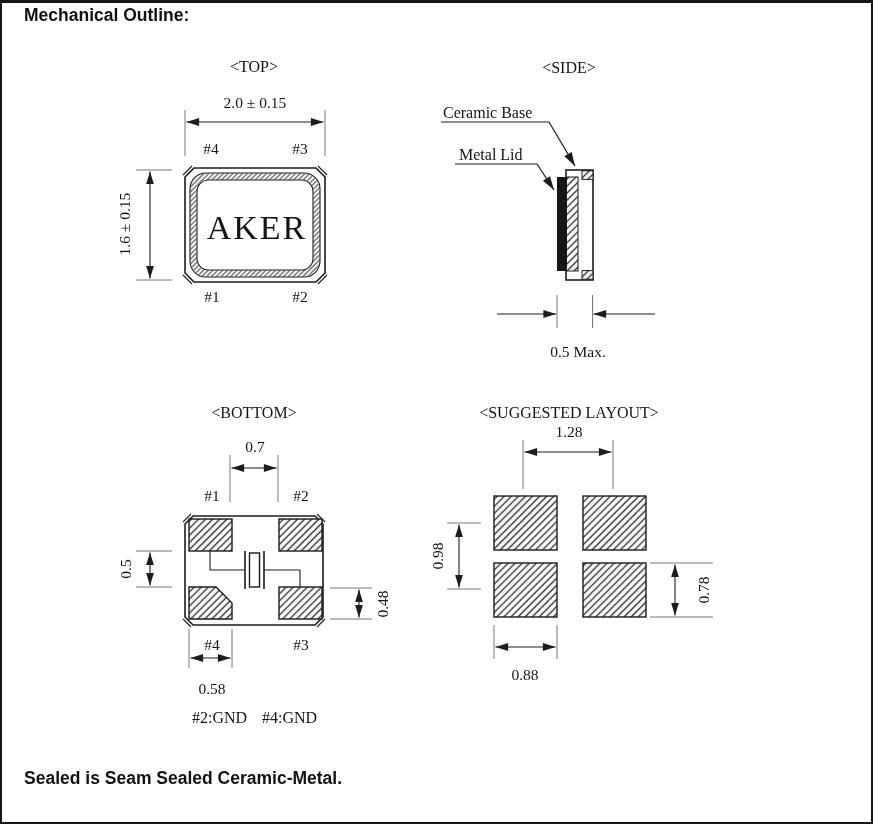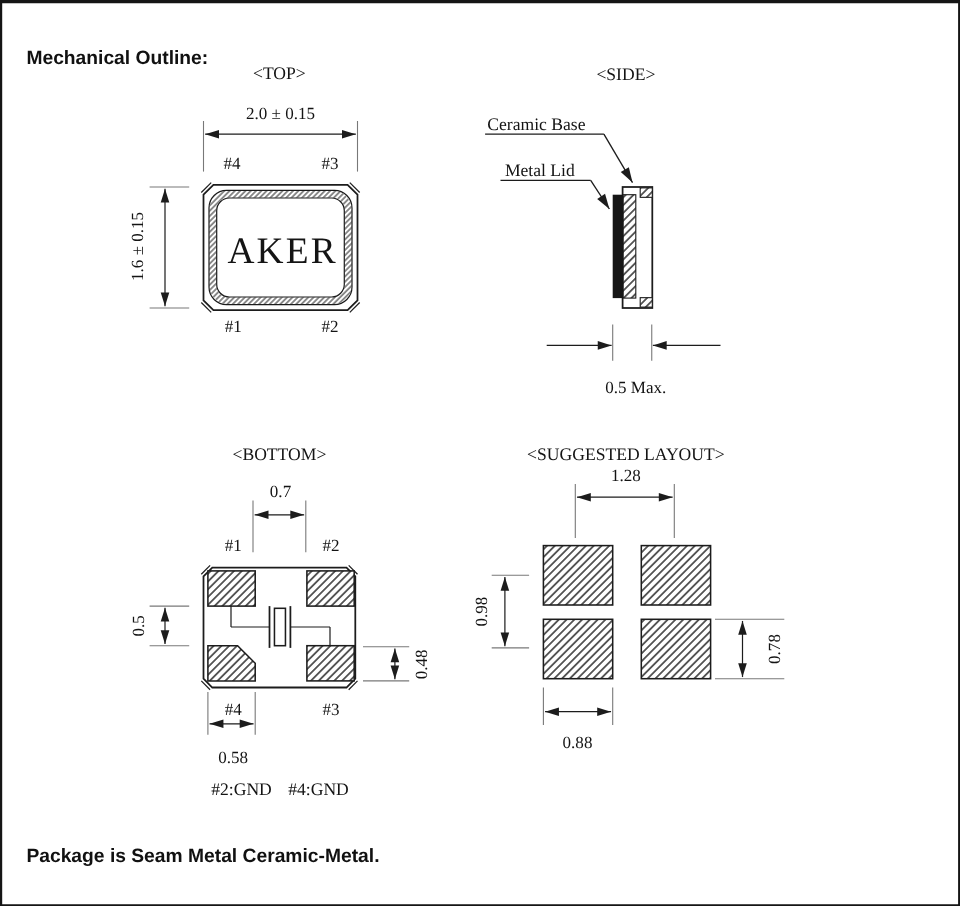--- a/index.html
+++ b/index.html
@@ -20,21 +20,21 @@
   .tl{stroke:#1c1c1c;stroke-width:1.1;fill:none;}         
   .pad{fill:url(#hp);stroke:#1c1c1c;stroke-width:1.4;}
   .tick{stroke:#1c1c1c;stroke-width:1.1;}
 </style>
 </head>
 <body>
 
 <div class="page">
   <div class="frame"></div>
 
-  <div class="bold-note" style="top:5px;margin-top:37px;">Mechanical Outline:</div>
+  <div class="bold-note" style="top:5px;">Mechanical Outline:</div>
 
   <svg width="873" height="824" viewBox="0 0 873 824">
     <defs>
       <marker id="ar" viewBox="0 0 12 8" refX="11.5" refY="4" markerWidth="12.5" markerHeight="8.4" orient="auto-start-reverse">
         <path d="M0.5,0.6 L11.5,4 L0.5,7.4 Z" fill="#1c1c1c"></path>
       </marker>
       <pattern id="hp" width="5" height="5" patternUnits="userSpaceOnUse" patternTransform="rotate(-45)">
         <rect width="5" height="5" fill="#ffffff"></rect>
         <line x1="0" y1="2.5" x2="5" y2="2.5" stroke="#2b2b2b" stroke-width="1.35"></line>
       </pattern>
@@ -172,14 +172,14 @@
       <line class="dl" x1="675" y1="564.5" x2="675" y2="615.5" marker-start="url(#ar)" marker-end="url(#ar)"></line>
       <text class="t15" x="709" y="590" text-anchor="middle" transform="rotate(-90,709,590)">0.78</text>
 
       <line class="xl" x1="494" y1="625" x2="494" y2="659"></line>
       <line class="xl" x1="557" y1="625" x2="557" y2="659"></line>
       <line class="dl" x1="495.5" y1="647" x2="555.5" y2="647" marker-start="url(#ar)" marker-end="url(#ar)"></line>
       <text class="t15" x="525" y="680" text-anchor="middle">0.88</text>
     </g>
   </svg>
 
-  <div class="bold-note" style="top:768px;">Package is Seam Metal Ceramic-Metal.</div>
+  <div class="bold-note" style="top:768px;">Sealed is Seam Sealed Ceramic-Metal.</div>
 </div>
 
 </body></html>

